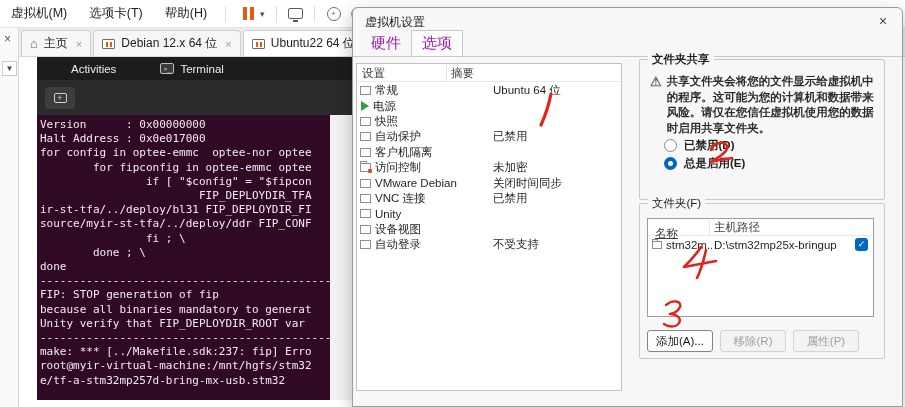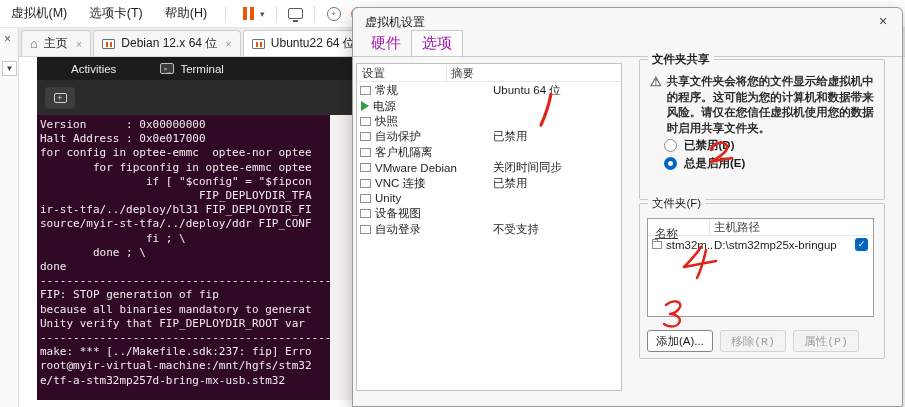--- a/index.html
+++ b/index.html
@@ -111,21 +111,21 @@
   .ft-ic { width:10px; height:8px; border:1px solid #8f8f8f; margin:0 4px 0 4px; position:relative; flex:none; }
   .ft-ic::before { content:""; position:absolute; left:-1px; top:-3px; width:4px; height:2px; border:1px solid #8f8f8f; border-bottom:none; }
   .ft-rowname { width:46px; overflow:hidden; white-space:nowrap; }
   .ft-rowpath { position:absolute; left:66px; }
   .fcheck { position:absolute; right:5px; top:1px; width:13px; height:13px; background:#0067c0; border-radius:3px;
             color:#fff; font-size:9px; line-height:13px; text-align:center; }
   .fbtns { position:absolute; left:7px; top:126px; width:232px; display:flex; }
   .fbtn { height:22px; font-size:11.5px; border-radius:3px; display:flex; align-items:center; justify-content:center; }
   .fbtn.enabled { background:#fdfdfd; border:1px solid #868686; color:#1a1a1a; width:66px; }
   .fbtn.disabled { background:#f3f3f3; border:1px solid #d4d4d4; color:#9f9f9f; width:66px; }
-  .fbtn + .fbtn { margin-left:7px;font-family:Liberation Mono, monospace; }
+  .fbtn + .fbtn { margin-left:7px; }
 
   
   .anno-svg { position:absolute; left:0; top:0; width:905px; height:407px; pointer-events:none; z-index:40; }
   .anno-svg path { stroke:#e02419; fill:none; stroke-linecap:round; stroke-linejoin:round; }
 </style>
 </head>
 <body>
 
 <div class="app">
 
@@ -239,20 +239,25 @@
           <span class="ic"></span>
           <span class="slabel">自动保护</span>
           <span class="ssum">已禁用</span>
         </div>
         <div class="srow">
           <span class="ic"></span>
           <span class="slabel">客户机隔离</span>
           <span class="ssum"></span>
         </div>
         <div class="srow">
+          <span class="ic ic-folder ic-access"></span>
+          <span class="slabel">访问控制</span>
+          <span class="ssum">未加密</span>
+        </div>
+        <div class="srow">
           <span class="ic"></span>
           <span class="slabel">VMware Debian</span>
           <span class="ssum">关闭时间同步</span>
         </div>
         <div class="srow">
           <span class="ic"></span>
           <span class="slabel">VNC 连接</span>
           <span class="ssum">已禁用</span>
         </div>
         <div class="srow">

